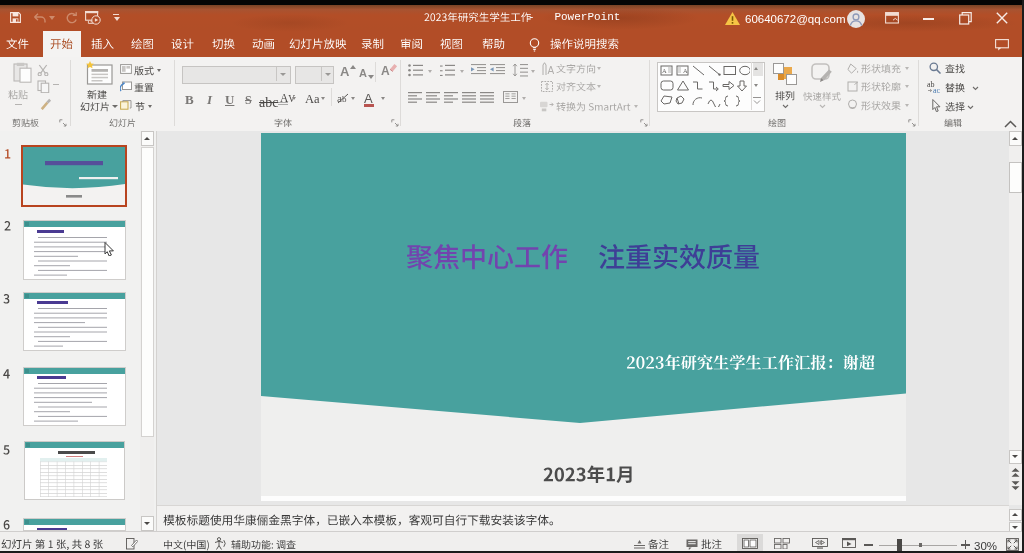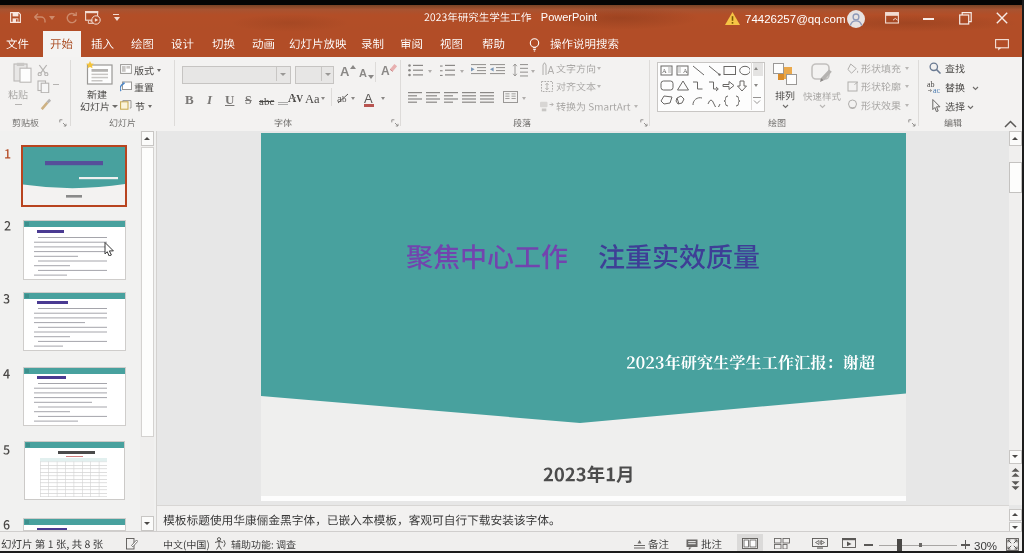--- a/index.html
+++ b/index.html
@@ -22,27 +22,27 @@
 </svg>
     <svg style="position:absolute;left:85px;top:11px" width="16" height="15" viewBox="0 0 16 15">
 <rect x="0.6" y="0.6" width="12" height="8.6" fill="none" stroke="#f2dcd2" stroke-width="1.1"></rect>
 <rect x="0" y="0" width="13.2" height="2.2" fill="#f2dcd2"></rect>
 <circle cx="11" cy="9" r="4.2" fill="#b34e27" stroke="#f2dcd2" stroke-width="1"></circle>
 <path d="M9.9 7.2 l3.3 1.8 -3.3 1.8z" fill="#f2dcd2"></path>
 <path d="M3.4 9.8 v2.6 M6.2 9.8 v1.8 M3.4 12.4 h5" stroke="#f2dcd2" stroke-width="0.9" fill="none"></path>
 </svg>
     <div style="position:absolute;left:113px;top:14px;width:6px;height:1.4px;background:#f2dcd2"></div>
     <div style="position:absolute;left:113.5px;top:17px;width:0;height:0;border-left:3px solid transparent;border-right:3px solid transparent;border-top:4px solid #f2dcd2"></div>
-    <div style="position:absolute;left:528px;top:10.5px;color:#fff;font-size:11px;font-family:Liberation Sans, sans-serif">-&nbsp;&nbsp; PowerPoint</div>
+    <div style="position:absolute;left:528px;top:10.5px;color:#fff;font-size:11px;font-family:Liberation Mono, monospace">-&nbsp;&nbsp; PowerPoint</div>
     <svg style="position:absolute;left:725px;top:12px" width="15" height="13" viewBox="0 0 15 13">
 <path d="M7.5 0 L15 13 H0 Z" fill="#f6c445"></path>
       <rect x="6.7" y="4.2" width="1.6" height="4.6" fill="#7a5a00"></rect>
       <rect x="6.7" y="10" width="1.6" height="1.7" fill="#7a5a00"></rect>
 </svg>
-    <div style="position:absolute;left:745px;top:12.5px;color:#fff;font-size:11.5px;font-family:'Liberation Sans',sans-serif">74426257@qq.com</div>
+    <div style="position:absolute;left:745px;top:12.5px;color:#fff;font-size:11.5px;font-family:'Liberation Sans',sans-serif">60640672@qq.com</div>
     <svg style="position:absolute;left:847px;top:10px" width="18" height="18" viewBox="0 0 18 18">
 <circle cx="9" cy="9" r="9" fill="#e8e3e1"></circle>
 <circle cx="9" cy="6.9" r="2.9" fill="none" stroke="#8c99b8" stroke-width="1.3"></circle>
 <path d="M3.3 15.7 c0.8-3.4 3-4.8 5.7-4.8 s4.9 1.4 5.7 4.8" fill="none" stroke="#8c99b8" stroke-width="1.3"></path>
 </svg>
     <svg style="position:absolute;left:885px;top:12px" width="14" height="12" viewBox="0 0 14 12">
 <rect x="0.6" y="0.6" width="12.8" height="10.4" fill="none" stroke="#f2dcd2" stroke-width="1.1"></rect>
 <rect x="0.6" y="0.6" width="12.8" height="3.2" fill="#f2dcd2"></rect>
 <path d="M8 8.2 l2.3-1.8 2.3 1.8" fill="none" stroke="#f2dcd2" stroke-width="1"></path>
 </svg>
@@ -134,22 +134,22 @@
     <div style="position:absolute;left:375px;top:62px;width:1px;height:20px;background:#dddbd9"></div>
     <div style="position:absolute;left:381px;top:64px;color:#8a8886;font-size:12px;font-weight:bold;font-family:'Liberation Sans',sans-serif">A</div>
     <svg style="position:absolute;left:389px;top:63px" width="9" height="9" viewBox="0 0 9 9">
       <path d="M1 6.3 L5.4 1 l2.7 2.2 -4.4 5.3z" fill="#e8b0b0"></path>
       <path d="M1 6.3 l2.7 2.2" stroke="#c88" fill="none"></path>
     </svg>
     <div style="position:absolute;font-family:'Liberation Serif',serif;color:#7a7876;font-weight:bold;left:185px;top:92px;font-size:13px">B</div>
     <div style="position:absolute;font-family:'Liberation Serif',serif;color:#7a7876;font-weight:bold;left:207px;top:92px;font-size:13px;font-style:italic">I</div>
     <div style="position:absolute;font-family:'Liberation Serif',serif;color:#7a7876;font-weight:bold;left:225px;top:92px;font-size:13px;text-decoration:underline">U</div>
     <div style="position:absolute;font-family:'Liberation Serif',serif;color:#7a7876;font-weight:bold;left:245px;top:92.5px;font-size:12px;text-decoration:line-through">S</div>
-    <div style="position:absolute;left:259px;top:95px;font-family:'Liberation Serif',serif;color:#4a4846;font-size:11px;text-decoration:line-through">abc</div>
-    <div style="position:absolute;left:288px;top:92px;font-family:'Liberation Serif',serif;color:#4a4846;font-weight:bold;font-size:11.5px">A<span style="font-size:9.5px">V</span></div>
+    <div style="position:absolute;left:259px;top:95px;font-family:'Liberation Serif',serif;color:#4a4846;font-size:14px;text-decoration:line-through">abc</div>
+    <div style="position:absolute;left:280px;top:92px;font-family:'Liberation Serif',serif;color:#4a4846;font-weight:normal;font-size:11.5px">A<span style="font-size:9.5px">V</span></div>
     <svg style="position:absolute;left:278px;top:102px" width="10" height="3" viewBox="0 0 10 3">
       <path d="M0 0.5h10M0 2.5h10" stroke="#999" stroke-width="0.8"></path>
     </svg>
     <div style="position:absolute;left:292px;top:97px;width:0;height:0;border-left:2.6px solid transparent;border-right:2.6px solid transparent;border-top:3.2px solid #8a8886"></div>
     <div style="position:absolute;left:305px;top:92px;font-family:'Liberation Serif',serif;color:#4a4846;font-size:12.5px">Aa</div>
     <div style="position:absolute;left:321px;top:97px;width:0;height:0;border-left:2.6px solid transparent;border-right:2.6px solid transparent;border-top:3.2px solid #8a8886"></div>
     <div style="position:absolute;left:331px;top:88px;width:1px;height:18px;background:#dddbd9"></div>
     <div style="position:absolute;left:337px;top:92px;font-family:'Liberation Serif',serif;color:#5a5856;font-size:11px">a<span style="font-size:9px">b</span></div>
     <svg style="position:absolute;left:337px;top:93px" width="12" height="11" viewBox="0 0 12 11">
       <path d="M1 10 L11 1" stroke="#5a5856" stroke-width="1"></path>

